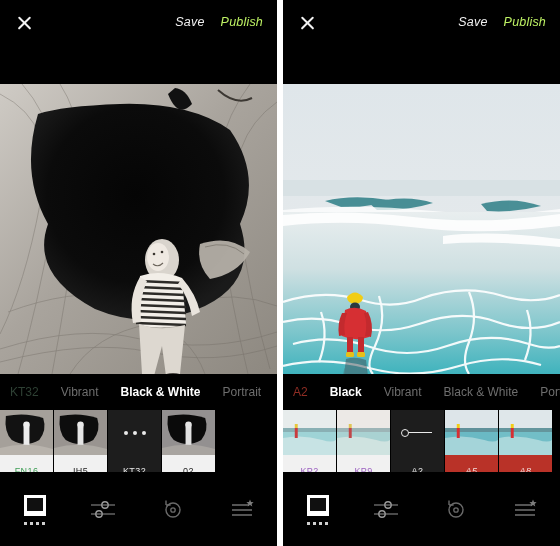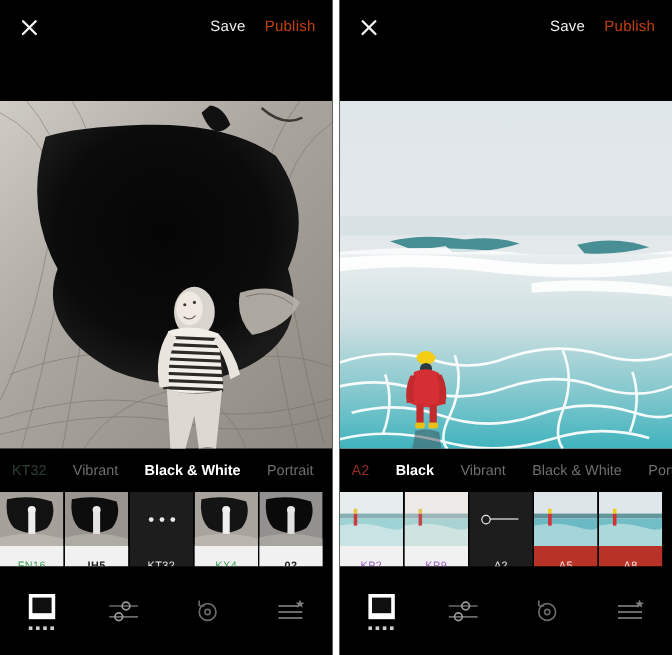--- a/index.html
+++ b/index.html
@@ -44,23 +44,24 @@
   .close-btn::before { transform: rotate(45deg); }
   .close-btn::after  { transform: rotate(-45deg); }
   .top-spacer { flex: 1; }
   .top-action {
     font-size: 12.5px;
     letter-spacing: .2px;
     margin-left: 22px;
     margin-top: 3px;
     cursor: pointer;
     white-space: nowrap;
+    font-style: italic;
   }
   .top-action.save    { color: #efefef; }
-  .top-action.publish { color: #c2410c; margin-left: 16px; }
+  .top-action.publish { color: #bef264; margin-left: 16px; }
 
   
   .photo-wrap {
     height: 290px;
     flex: 0 0 auto;
     overflow: hidden;
     position: relative;
     background: #000;
   }
   .photo { width: 100%; height: 100%; display: block; }
@@ -109,23 +110,23 @@
   .thumb .tile img, .thumb .tile svg { width: 100%; height: 100%; display: block; }
   .thumb .label {
     height: 32px; width: 100%;
     display: flex; align-items: center; justify-content: center;
     font-size: 9px; letter-spacing: .4px;
     background: #f1f1f1; color: #333;
   }
   .thumb.sel .tile   { background: #1d1d1d; }
   .thumb.sel .label  { background: #1d1d1d; color: #e8e8e8; }
   .lbl-green  { color: #3e9e55 !important; }
-  .lbl-dark   { color: #222 !important; font-weight: bold; }
+  .lbl-dark   { color: #222 !important; }
   .lbl-purple { color: #9b5fc0 !important; text-decoration: underline; }
-  .lbl-redbg  { background: #b93228 !important; color: #f3dedc !important; }
+  .lbl-redbg  { background: #b93228 !important; color: #f3dedc !important; font-style: italic; }
   .dots3 {
     position: absolute; left: 0; right: 0; top: 50%;
     transform: translateY(-50%);
     display: flex; justify-content: center; gap: 5px;
   }
   .dots3 i { width: 4px; height: 4px; border-radius: 50%; background: #e9e9e9; display:block; }
   .slider-mini {
     position: absolute; left: 0; right: 0; top: 50%;
     transform: translateY(-50%);
     display: flex; align-items: center; justify-content: center;
@@ -278,32 +279,20 @@
         <div class="tile">
           <div class="dots3">
             <i></i>
               <i></i>
               <i></i>
           </div>
         </div>
         <div class="label">KT32</div>
       </div>
 
-      <div class="thumb">
-        <div class="tile">
-          <svg viewBox="0 0 54 45" preserveAspectRatio="none">
-              <rect width="54" height="45" fill="#a8a39c"></rect>
-              <path d="M6 6 Q4 22 12 30 Q26 38 40 30 Q48 20 44 8 Q26 2 6 6Z" fill="#141414"></path>
-              <rect x="24" y="17" width="6" height="20" fill="#efefef"></rect>
-              <circle cx="27" cy="15" r="3.4" fill="#f2f2f2"></circle>
-              <path d="M0 38 Q27 31 54 39 L54 45 L0 45Z" fill="#bab5ae"></path>
-            </svg>
-        </div>
-        <div class="label lbl-green">KX4</div>
-      </div>
 
 
       <div class="thumb">
         <div class="tile">
           <svg viewBox="0 0 54 45" preserveAspectRatio="none">
               <rect width="54" height="45" fill="#939090"></rect>
               <path d="M6 6 Q4 22 12 30 Q26 38 40 30 Q48 20 44 8 Q26 2 6 6Z" fill="#0a0a0a"></path>
               <rect x="24" y="17" width="6" height="20" fill="#e0e0e0"></rect>
               <circle cx="27" cy="15" r="3.4" fill="#e4e4e4"></circle>
               <path d="M0 38 Q27 31 54 39 L54 45 L0 45Z" fill="#a8a4a0"></path>

